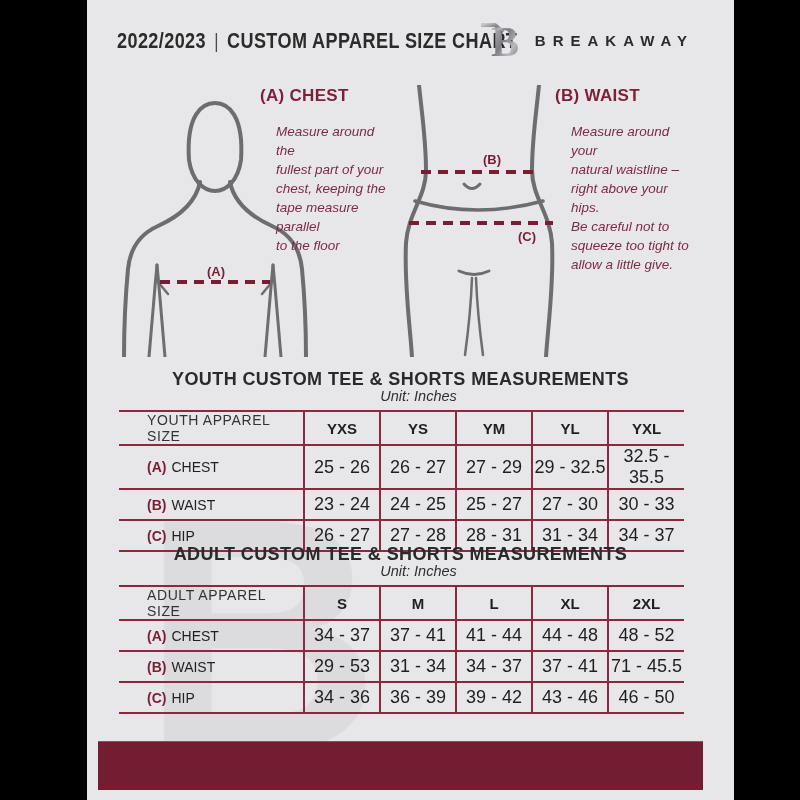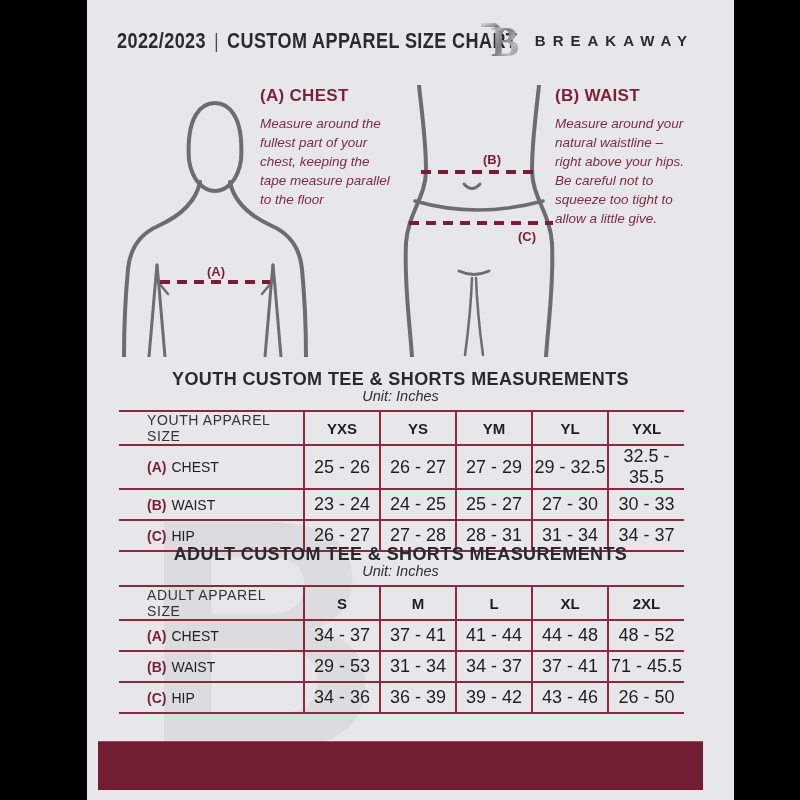--- a/index.html
+++ b/index.html
@@ -20,37 +20,37 @@
   }
   .doc-title .divider{font-weight:normal;color:#4a4a4a;padding:0 10px;font-size:20px;}
   .brand-row{position:absolute;right:20px;top:16px;display:flex;align-items:center;}
   .brand-logo{width:46px;height:48px;}
   .brand-name{
     font-weight:bold;font-size:15px;letter-spacing:7px;color:#2b2b2b;margin-left:10px;
   }
   
   .instr{position:absolute;}
   .instr h3{margin:0 0 8px 0;font-size:17px;font-weight:bold;color:#7e1f38;letter-spacing:.3px;}
-  .instr p{margin:0;font-size:13.5px;line-height:19px;font-style:italic;color:#7c2b42;white-space:pre-line;}
+  .instr p{margin:16px;font-size:13.5px;line-height:19px;font-style:italic;color:#7c2b42;white-space:pre-line;}
   #instr-a{left:173px;top:86px;width:150px;}
   #instr-b{left:468px;top:86px;width:158px;}
   #instr-c{left:468px;top:218px;width:160px;}
   
   .figure{position:absolute;}
   #figure-upper{left:33px;top:85px;}
   #figure-lower{left:308px;top:85px;}
   .fig-label{font-family:"Liberation Sans",sans-serif;font-weight:bold;font-size:13px;fill:#7a1c33;}
   
   .section-title{
     position:absolute;left:0;width:627px;text-align:center;
     font-weight:bold;font-size:18px;color:#2a2a2a;letter-spacing:.4px;
   }
   .unit-line{
     position:absolute;left:0;width:627px;text-align:center;
-    font-style:italic;font-size:14.5px;color:#2f2f2f;
+    font-style:italic;font-size:14.5px;color:#2f2f2f;padding-left:18px;
   }
   
   table.size-table{
     position:absolute;left:32px;width:565px;border-collapse:collapse;table-layout:fixed;
     border-top:2px solid #8d2840;border-bottom:2px solid #8d2840;
   }
   table.size-table col.c0{width:185px;}
   table.size-table col.cv{width:76px;}
   table.size-table th,table.size-table td{
     border-bottom:2px solid #8d2840;padding:0;height:29px;vertical-align:middle;
@@ -238,20 +238,20 @@
       <td>34 - 37</td>
       <td>37 - 41</td>
       <td>71 - 45.5</td>
     </tr>
     <tr>
       <td class="c0"><span class="pfx">(C)</span><span>HIP</span></td>
       <td>34 - 36</td>
       <td>36 - 39</td>
       <td>39 - 42</td>
       <td>43 - 46</td>
-      <td>26 - 50</td>
+      <td>46 - 50</td>
     </tr>
   </tbody>
     </table>
 
   <div class="footer-bar"></div>
 
 </div>
 
 </body></html>

